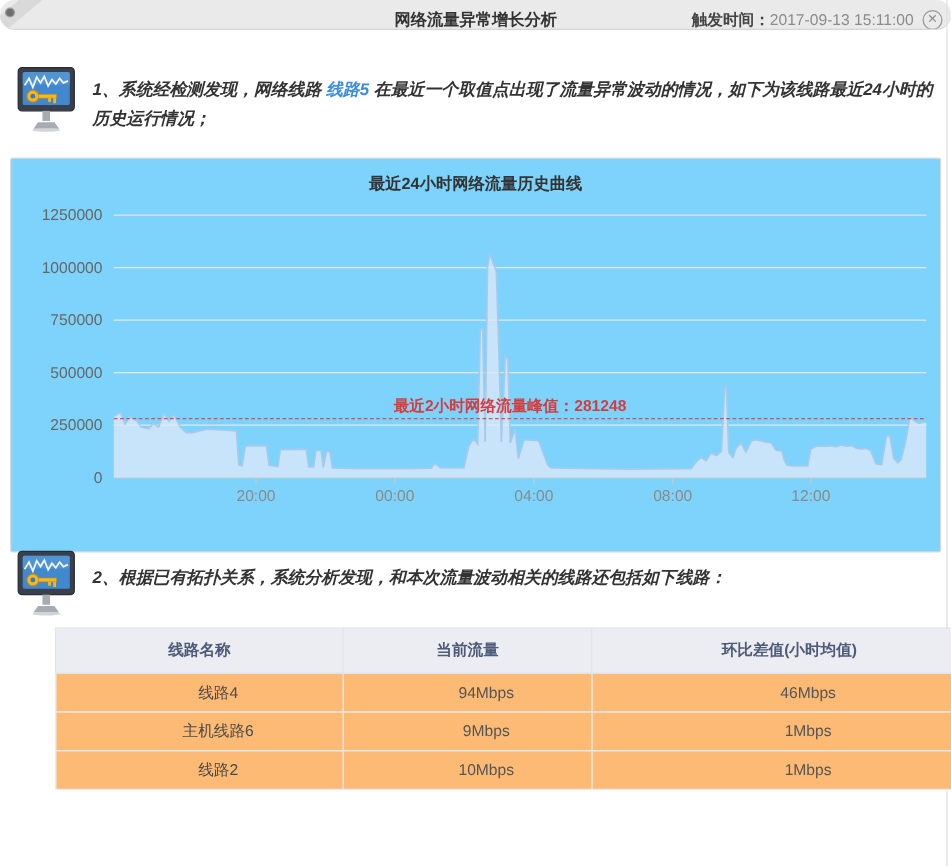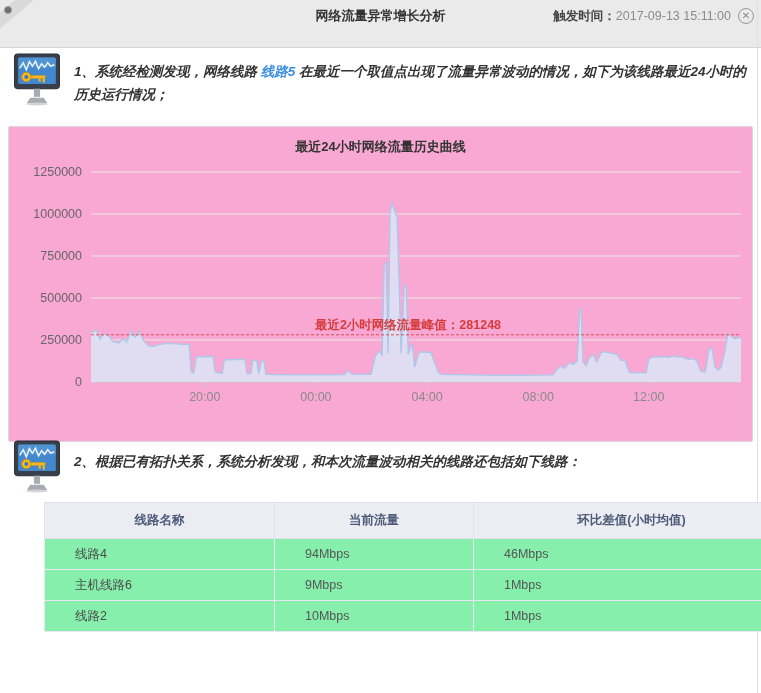--- a/index.html
+++ b/index.html
@@ -1,21 +1,21 @@
 <!DOCTYPE html>
 <html><head>
 <meta charset="utf-8">
 <style>
   * { margin:0; padding:0; box-sizing:border-box; }
   html,body { width:761px; height:693px; overflow:hidden; }
   body { font-family:"Liberation Sans","DejaVu Sans",sans-serif; background:#ffffff; position:relative; }
 
   
-  .topbar { position:absolute; left:0; top:0; width:761px; height:48px;
-            background:#eaeaea; border-bottom:1px solid #d5d5d5; overflow:hidden; }
+  .topbar { position:absolute; left:0; top:0; width:761px; height:24px;
+            background:#eaeaea; border-bottom:1px solid #d5d5d5; overflow:hidden;border-radius:15px; }
   .diag-stripe { position:absolute; left:-22px; top:2px; width:74px; height:12px;
                  background:#d9d9d9; transform:rotate(-40deg); }
   .corner-dot { position:absolute; left:4px; top:6px; width:8px; height:8px;
                 border-radius:50%; background:#6e6e6e; border:1px solid #9b9b9b; }
   .win-title { position:absolute; left:0; top:0; width:100%; text-align:center;
                line-height:32px; font-size:13px; font-weight:bold; color:#333; }
   .trigger { position:absolute; right:30px; top:0; line-height:32px; font-size:12.5px; white-space:nowrap; }
   .trigger .lbl { font-weight:bold; color:#444; }
   .trigger .val { color:#8b8b8b; }
   .close-btn { position:absolute; right:7px; top:8px; width:16px; height:16px;
@@ -28,32 +28,32 @@
   .icon-1 { top:53px; }
   .icon-2 { top:440px; }
   .sec-text { position:absolute; left:74px; width:678px; font-size:13.5px;
               font-weight:bold; color:#333; line-height:23px;font-style:italic; }
   .text-1 { top:60px; }
   .text-2 { top:450px; }
   .line-link { color:#3a8de0; }
 
   
   .chart-panel { position:absolute; left:8px; top:126px; width:745px; height:316px;
-                 border:1px solid #d9d9d9; background:#f9a8d4; border-radius:2px; }
+                 border:1px solid #d9d9d9; background:#7dd3fc; border-radius:2px; }
   .chart-title { position:absolute; left:0; top:11px; width:100%; text-align:center;
                  font-size:13px; font-weight:bold; color:#333; }
   .chart-svg { position:absolute; left:0; top:30px; }
 
   
   .table-wrap { position:absolute; left:8px; top:502px; width:745px; background:#fff; }
   table { width:100%; border-collapse:collapse; table-layout:fixed; font-size:12.5px;margin-left:36px; }
   thead th { height:36px; background:#ebedf2; color:#4d5b78; font-weight:bold;
              text-align:center; border:1px solid #dfe2ea; }
-  tbody td { height:31px; color:#555; text-align:left; padding-left:30px;
-             border:1px solid #e7eaf0; background:#86efac; }
+  tbody td { height:31px; color:#555; text-align:center; padding-left:30px;
+             border:1px solid #e7eaf0; background:#fdba74; }
   tbody tr td:first-child { color:#4a4a4a; }
 </style>
 </head>
 <body>
 
 <div class="topbar">
   <div class="diag-stripe"></div>
   <div class="win-title">网络流量异常增长分析</div>
   <div class="trigger">
     <span class="lbl">触发时间：</span><span class="val">2017-09-13 15:11:00</span>

